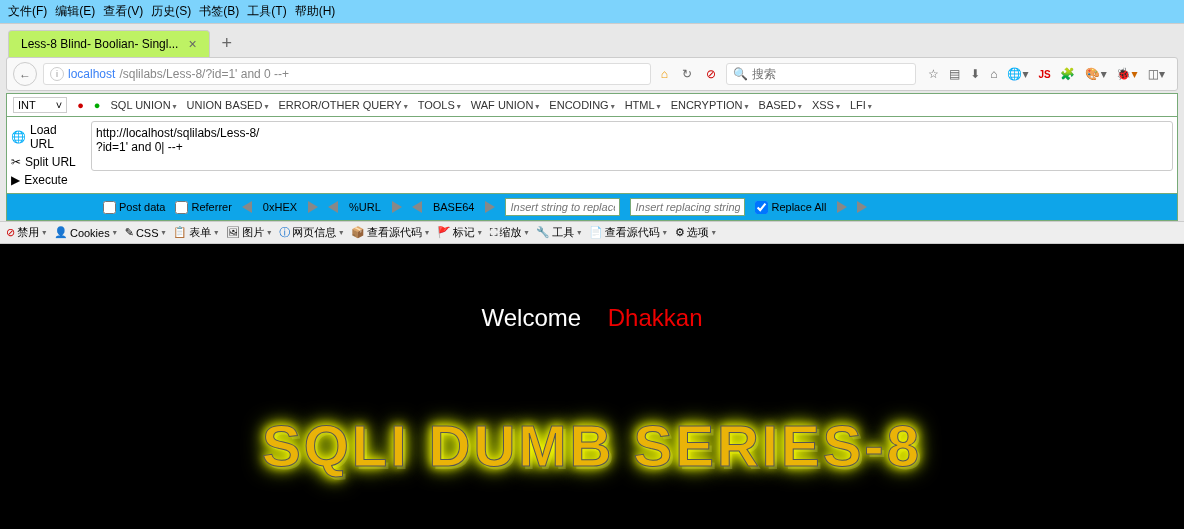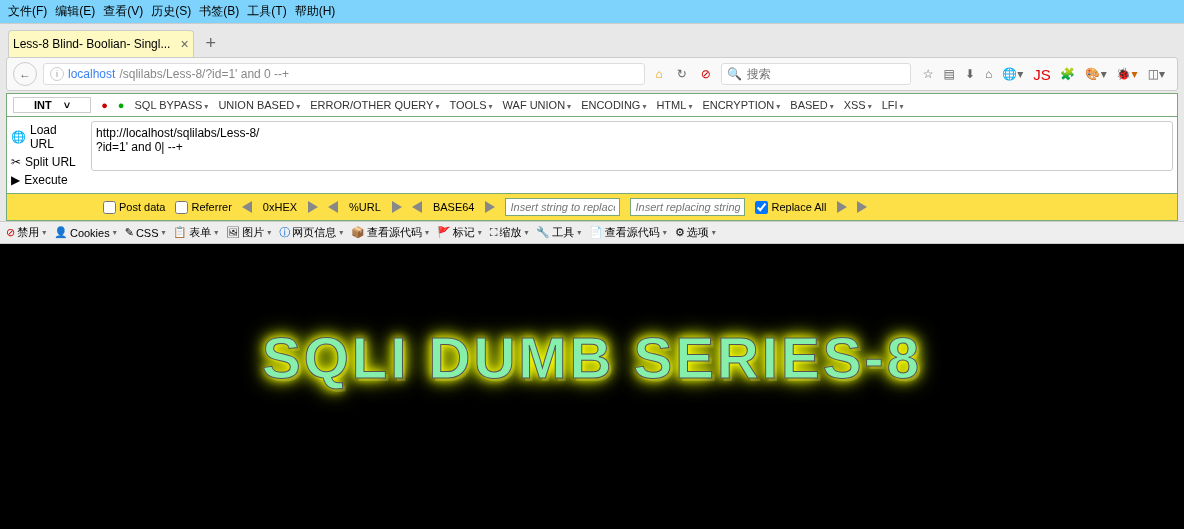--- a/index.html
+++ b/index.html
@@ -2,69 +2,69 @@
 <html><head>
 <meta charset="utf-8">
 <style>
 * { margin: 0; padding: 0; box-sizing: border-box; font-family: "Microsoft YaHei", Arial, sans-serif; }
 body { background: #e8e8e8; width: 1184px; height: 529px; overflow: hidden; font-size: 12px; }
 
 .menubar { background: #7dd3fc; padding: 3px 8px; display: flex; gap: 8px; border-bottom: 1px solid #ccc; }
 .menubar span { cursor: default; }
 
 .tabbar { background: #e8e8e8; padding: 6px 8px 0; display: flex; align-items: center; gap: 6px; }
-.tab { background: #fef9c3; border: 1px solid #ccc; border-bottom: none; border-radius: 4px 4px 0 0; padding: 5px 4px; display: flex; align-items: center; gap: 10px; min-width: 180px; }
+.tab { background: #bef264; border: 1px solid #ccc; border-bottom: none; border-radius: 4px 4px 0 0; padding: 5px 12px; display: flex; align-items: center; gap: 10px; min-width: 180px; }
 .tab-close { color: #666; font-size: 14px; cursor: pointer; }
 .newtab { color: #666; font-size: 18px; cursor: pointer; padding: 0 6px; }
 
 .navbar { background: #f9f9f9; border: 1px solid #ccc; margin: 0 6px; padding: 4px 6px; display: flex; align-items: center; gap: 6px; border-radius: 3px; }
 .nav-back { width: 24px; height: 24px; border: 1px solid #ccc; border-radius: 50%; display: flex; align-items: center; justify-content: center; color: #666; }
 .urlbox { flex: 1; display: flex; align-items: center; gap: 4px; border: 1px solid #ddd; border-radius: 3px; padding: 3px 6px; background: #fff; }
 .urlbox .info { color: #999; border: 1px solid #ccc; border-radius: 50%; width: 14px; height: 14px; display: inline-flex; align-items: center; justify-content: center; font-size: 9px; }
 .url-host { color: #3b82f6; }
 .url-path { color: #888; }
 .icon-btn { color: #666; padding: 2px 4px; cursor: pointer; }
 .searchbox { display: flex; align-items: center; gap: 4px; border: 1px solid #ddd; border-radius: 3px; padding: 3px 6px; background: #fff; width: 190px; }
 .searchbox input { border: none; outline: none; width: 100%; color: #999; font-size: 12px; }
 .nav-icons { display: flex; align-items: center; gap: 10px; padding: 0 6px; color: #666; }
 .nav-icons span { cursor: pointer; }
-.js-badge { color: #d00; font-weight: normal; font-size: 15px; }
+.js-badge { color: #d00; font-weight: bold; font-size: 10px; }
 
 .hackbar-menu { background: #fff; border: 1px solid #7a7; border-bottom: none; margin: 2px 6px 0; padding: 3px 6px; display: flex; align-items: center; gap: 10px; font-size: 11px; }
-.int-select { border: 1px solid #ccc; padding: 1px 20px; display: flex; align-items: center; gap: 12px; font-weight: bold; }
+.int-select { border: 1px solid #ccc; padding: 1px 4px; display: flex; align-items: center; gap: 20px; }
 .hb-menu-item { color: #333; cursor: pointer; }
 .hb-menu-item::after { content: "▾"; font-size: 8px; margin-left: 2px; color: #666; }
 .bullet-red { color: #c00; }
 .bullet-green { color: #0a0; }
 
 .hackbar-body { background: #fff; border: 1px solid #7a7; margin: 0 6px; display: flex; }
 .hb-left { width: 80px; padding: 4px; }
 .hb-left div { display: flex; align-items: center; gap: 4px; padding: 2px 0; cursor: pointer; }
 .hb-url { flex: 1; padding: 4px; }
 .hb-url textarea { width: 100%; height: 50px; border: 1px solid #ccc; border-radius: 3px; padding: 4px; font-family: Arial; font-size: 12px; resize: none; outline: none; }
 
-.hackbar-tools { background: #fde047; border: 1px solid #7a7; border-top: none; margin: 0 6px; padding: 4px 6px; display: flex; align-items: center; gap: 10px; font-size: 11px; }
+.hackbar-tools { background: #0ea5e9; border: 1px solid #7a7; border-top: none; margin: 0 6px; padding: 4px 6px; display: flex; align-items: center; gap: 10px; font-size: 11px; }
 .hackbar-tools .spacer { width: 80px; }
 .cb { display: flex; align-items: center; gap: 3px; }
 .arrow-btn { display: inline-flex; align-items: center; gap: 11px; }
 .arrow-shape { display: inline-block; width: 0; height: 0; border-top: 6px solid transparent; border-bottom: 6px solid transparent; }
 .arrow-l { border-right: 10px solid #888; }
 .arrow-r { border-left: 10px solid #888; }
 .ins-input { border: 1px solid #7a7; padding: 2px 4px; width: 115px; color: #999; font-style: italic; font-size: 11px; outline: none; }
 
 .webdev-bar { background: #eee; border-top: 1px solid #ccc; border-bottom: 1px solid #ccc; margin: 0; padding: 3px 6px; display: flex; align-items: center; gap: 8px; font-size: 11px; }
 .webdev-bar > span { display: flex; align-items: center; gap: 2px; cursor: pointer; }
 .wd-arrow::after { content: "▾"; font-size: 8px; color: #666; margin-left: 1px; }
 .forbid { color: #c00; }
 
 .content { background: #000; height: 310px; position: relative; overflow: hidden; }
 .welcome { text-align: center; padding-top: 60px; font-size: 24px; }
 .welcome .w1 { color: #fff; }
 .welcome .w2 { color: #e00; margin-left: 20px; }
-.series-title { text-align: center; margin-top: 80px; font-size: 58px; font-weight: 900; font-family: Impact, Arial Black, sans-serif; letter-spacing: 3px; color: #86efac; text-shadow: 0 0 8px #ff0, 0 0 15px #ff0, 0 0 22px #cf0, 3px 3px 0 #333; -webkit-text-stroke: 1px #555; }
+.series-title { text-align: center; margin-top: 80px; font-size: 58px; font-weight: 900; font-family: Impact, Arial Black, sans-serif; letter-spacing: 3px; color: #eab308; text-shadow: 0 0 8px #ff0, 0 0 15px #ff0, 0 0 22px #cf0, 3px 3px 0 #333; -webkit-text-stroke: 1px #555; }
 </style>
 </head>
 <body>
 
 <div class="menubar">
   <span>文件(F)</span>
   <span>编辑(E)</span>
   <span>查看(V)</span>
   <span>历史(S)</span>
   <span>书签(B)</span>
@@ -108,21 +108,21 @@
   </div>
 </div>
 
 <div class="hackbar-menu">
   <div class="int-select">
     <span>INT</span>
       <span>˅</span>
   </div>
   <span class="bullet-red">●</span>
   <span class="bullet-green">●</span>
-  <span class="hb-menu-item">SQL BYPASS</span>
+  <span class="hb-menu-item">SQL UNION</span>
   <span class="hb-menu-item">UNION BASED</span>
   <span class="hb-menu-item">ERROR/OTHER QUERY</span>
   <span class="hb-menu-item">TOOLS</span>
   <span class="hb-menu-item">WAF UNION</span>
   <span class="hb-menu-item">ENCODING</span>
   <span class="hb-menu-item">HTML</span>
   <span class="hb-menu-item">ENCRYPTION</span>
   <span class="hb-menu-item">BASED</span>
   <span class="hb-menu-item">XSS</span>
   <span class="hb-menu-item">LFI</span>
@@ -233,15 +233,19 @@
       <span>📄</span>
       <span>查看源代码</span>
     </span>
   <span class="wd-arrow">
       <span>⚙</span>
       <span>选项</span>
     </span>
 </div>
 
 <div class="content">
+  <div class="welcome">
+    <span class="w1">Welcome</span>
+    <span class="w2">Dhakkan</span>
+  </div>
   <div class="series-title">SQLI DUMB SERIES-8</div>
 
 </div>
 
 </body></html>

